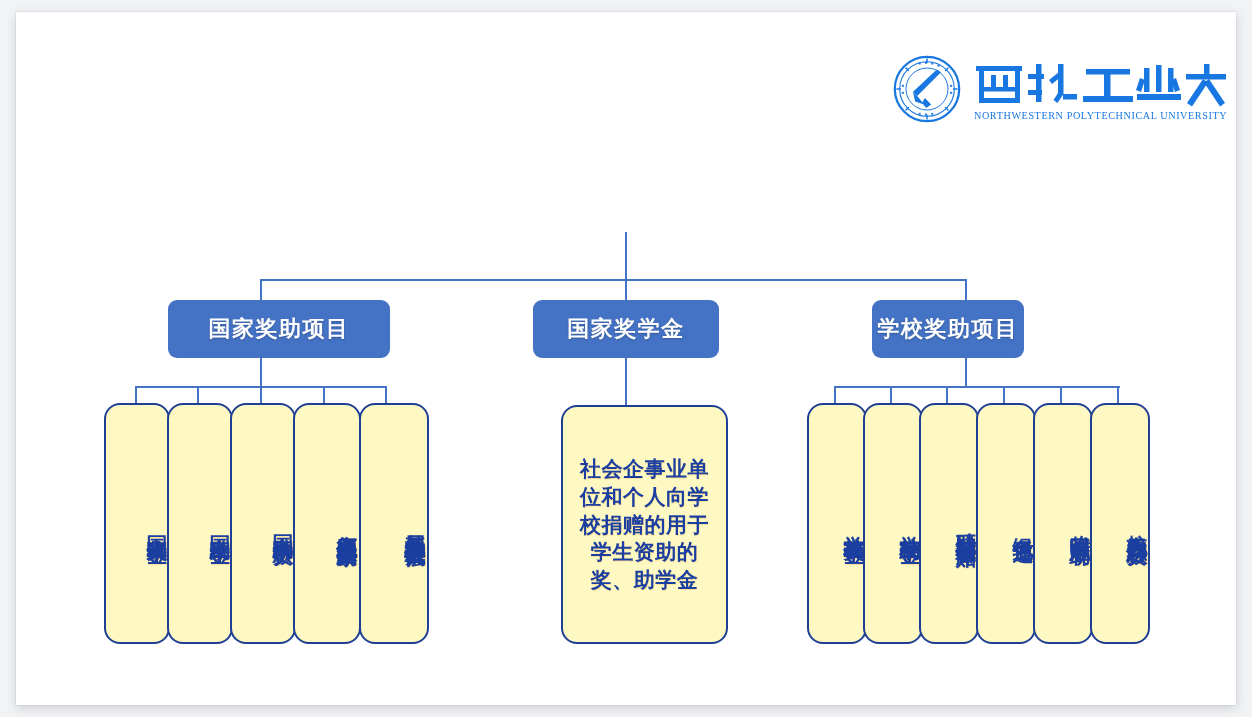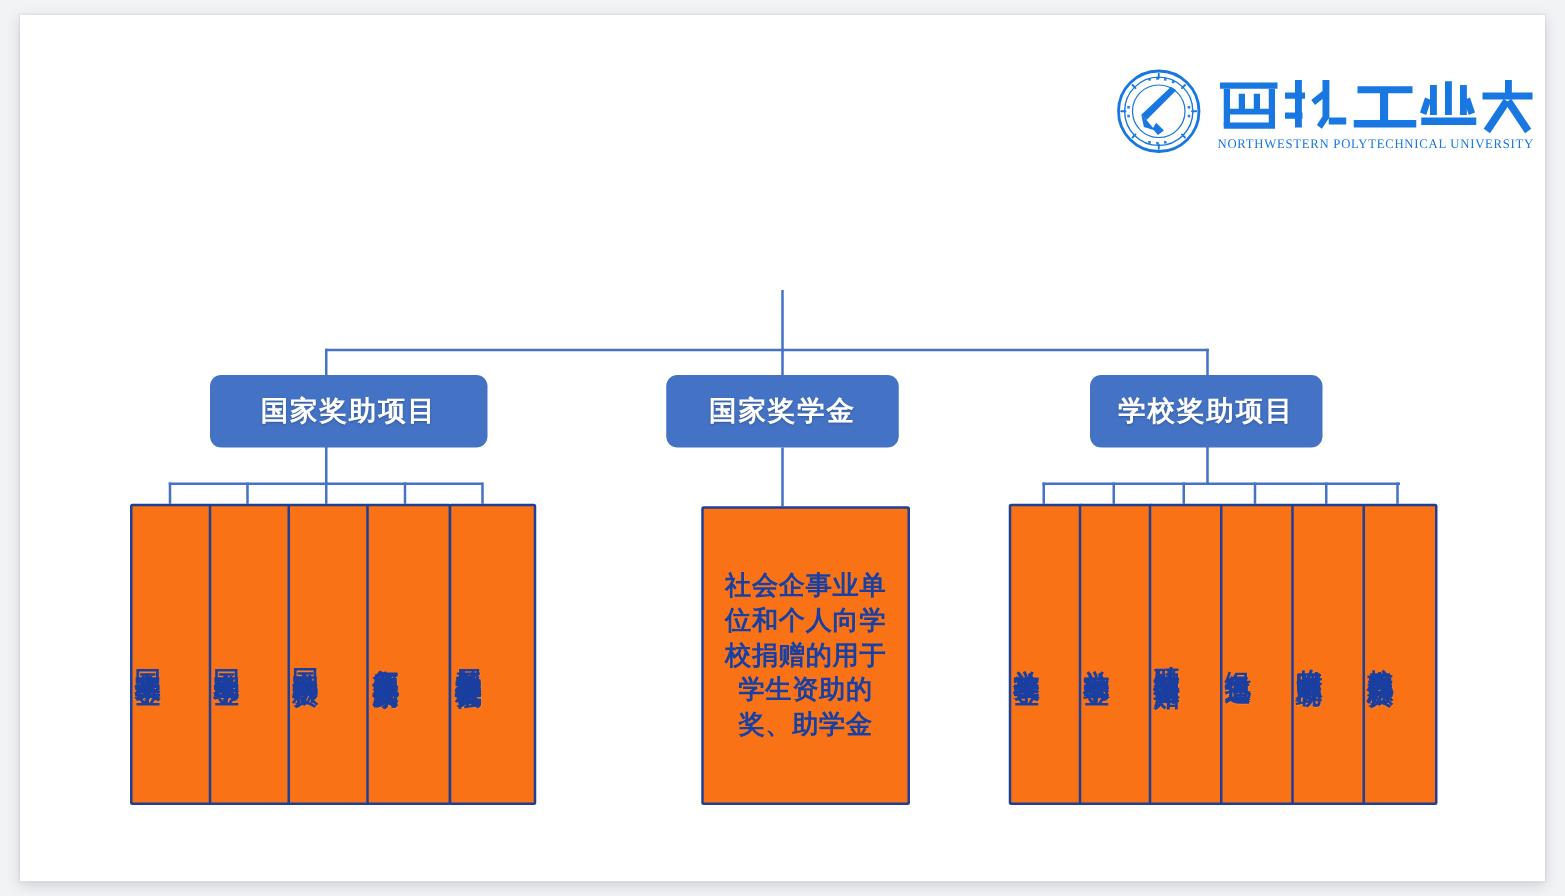--- a/index.html
+++ b/index.html
@@ -38,23 +38,23 @@
     position:absolute;background:#4472c4;border-radius:9px;
     display:flex;align-items:center;justify-content:center;
     color:#ffffff;font-weight:bold;letter-spacing:1.5px;
     text-shadow:0 1px 2px rgba(0,0,0,.22);
   }
   .node.root{font-size:23px;}
   .node.lvl2{font-size:22px;}
 
   
   .leaf{
-    position:absolute;background:#f97316;
-    border:2.5px solid #1f3f94;border-radius:2px;
-    display:flex;align-items:center;justify-content:flex-start;
+    position:absolute;background:#fef9c3;
+    border:2.5px solid #1f3f94;border-radius:16px;
+    display:flex;align-items:center;justify-content:flex-end;
     color:#1b3fa0;font-weight:bold;
     text-shadow:.5px .5px 0 rgba(255,170,60,.30);
   }
   
   .vtext{
     writing-mode:vertical-rl;text-orientation:upright;
     line-height:1.06;letter-spacing:2px;font-size:21px;
   }
   
   .vtext2{
@@ -171,21 +171,21 @@
   <div class="conn v" style="left:818px;top:374px;height:17px;"></div>
   <div class="conn v" style="left:874px;top:374px;height:17px;"></div>
   <div class="conn v" style="left:930px;top:374px;height:17px;"></div>
   <div class="conn v" style="left:987px;top:374px;height:17px;"></div>
   <div class="conn v" style="left:1044px;top:374px;height:17px;"></div>
   <div class="conn v" style="left:1101px;top:374px;height:17px;"></div>
 
 
   <div class="node lvl2" style="left:152px;top:288px;width:222px;height:58px;">国家奖助项目</div>
   <div class="node lvl2" style="left:517px;top:288px;width:186px;height:58px;">国家奖学金</div>
-  <div class="node lvl2" style="left:856px;top:288px;width:186px;height:58px;">学校奖助项目</div>
+  <div class="node lvl2" style="left:856px;top:288px;width:152px;height:58px;">学校奖助项目</div>
 
   <div class="leaf" style="left:88px;top:391px;width:62px;height:237px;">
     <span class="vtext">国家奖学金</span>
   </div>
   <div class="leaf" style="left:151px;top:391px;width:62px;height:237px;">
     <span class="vtext">国家助学金</span>
   </div>
   <div class="leaf" style="left:214px;top:391px;width:62px;height:237px;">
     <span class="vtext">国家助学贷款</span>
   </div>

